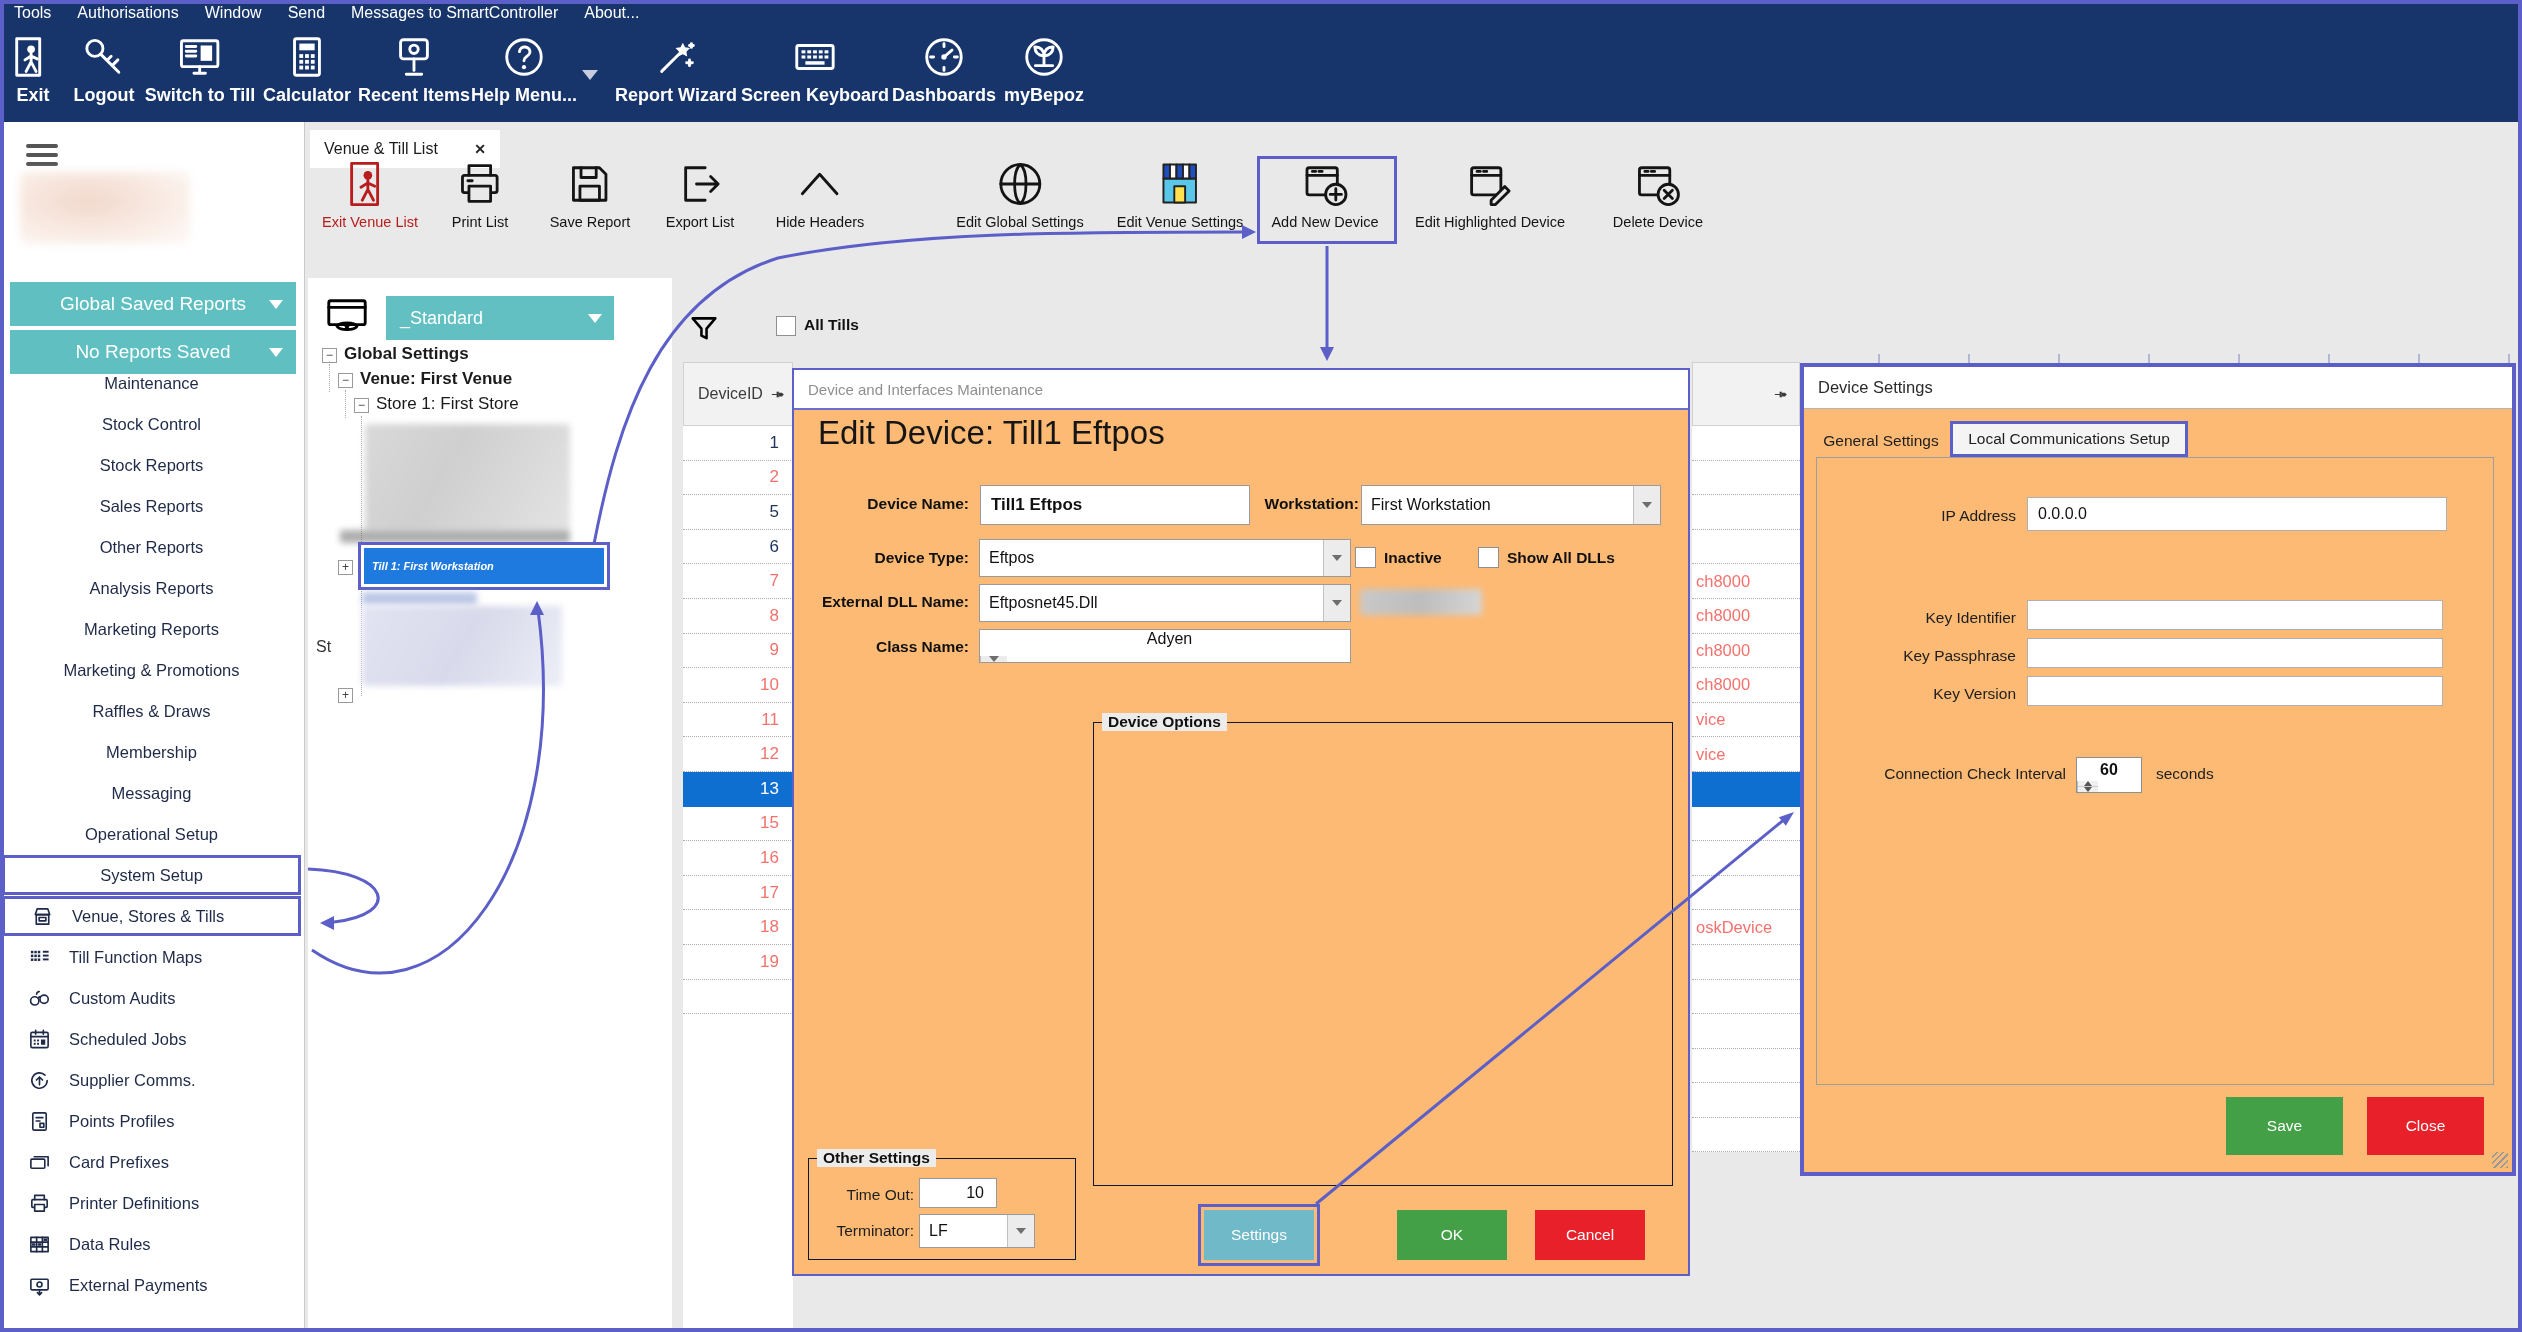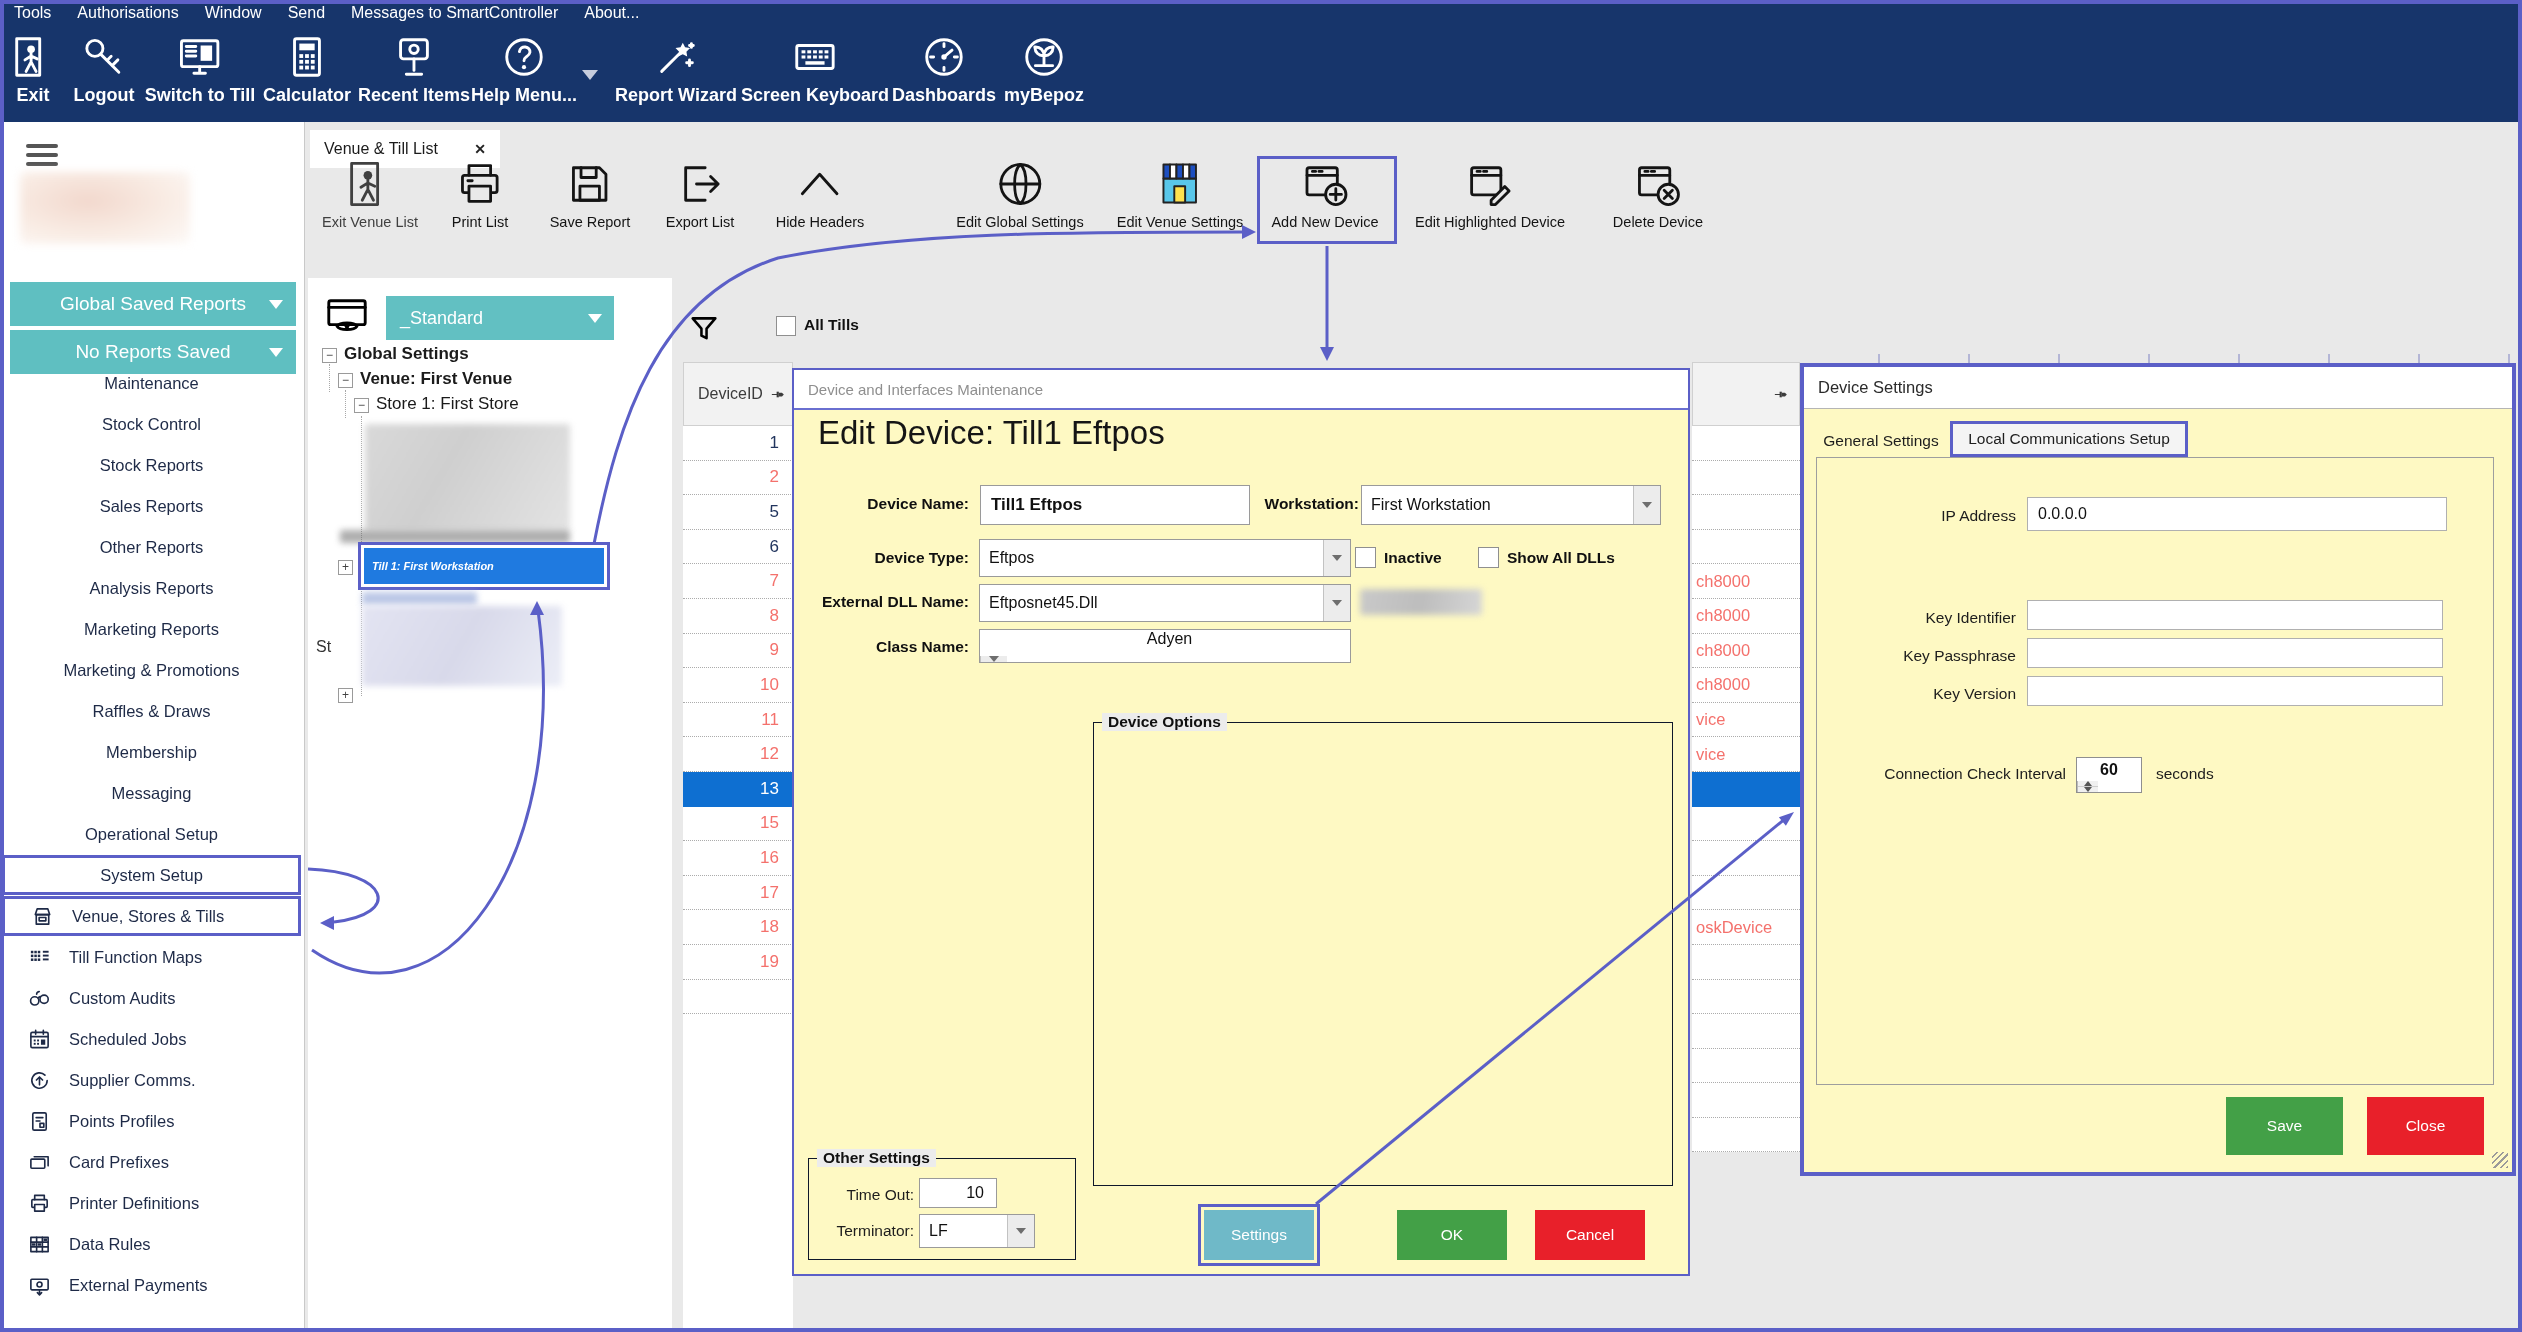--- a/index.html
+++ b/index.html
@@ -64,21 +64,21 @@
              box-sizing:border-box;display:flex;align-items:center;color:#3c3c3c;font-size:16px;}
   .grid-col{position:absolute;top:426px;}
   .grow{box-sizing:border-box;height:34.6px;background:#fff;border-bottom:1px dotted #acacac;
         display:flex;align-items:center;font-size:17px;cursor:pointer;}
   .grow.right{justify-content:flex-end;padding-right:14px;}
   .grow.left{justify-content:flex-start;padding-left:4px;font-size:16.5px;overflow:hidden;white-space:nowrap;}
   .c-normal{color:#22355e;} .c-alert{color:#f4716c;}
   .grow.selected{background:#0e6fd1;color:#fff;border-bottom-color:transparent;}
   .tick{position:absolute;width:2px;height:9px;background:#b4b6d6;}
   
-  .dlg{position:absolute;background:#fef9c3;box-sizing:border-box;}
+  .dlg{position:absolute;background:#fdba74;box-sizing:border-box;}
   .dlg1{left:792px;top:368px;width:898px;height:908px;border:2px solid #5b5fc7;z-index:20;}
   .dlg2{left:1800px;top:363px;width:716px;height:813px;border:4px solid #5b5fc7;z-index:25;}
   .titlebar{position:absolute;left:0;top:0;right:0;background:#fff;display:flex;align-items:center;
             padding-left:14px;box-sizing:border-box;}
   .dlg1 .titlebar{height:40px;border-bottom:2px solid #6a6fd0;color:#8f8f8f;font-size:15px;}
   .dlg2 .titlebar{height:42px;border-bottom:1px solid #b5b5b5;color:#2b2b2b;font-size:16.5px;}
   .dlg-heading{position:absolute;font-size:33px;color:#151515;white-space:nowrap;}
   .flabel{position:absolute;font-weight:bold;font-size:15.5px;color:#101010;text-align:right;white-space:nowrap;}
   .flabel2{position:absolute;font-size:15.5px;color:#1d1d1d;text-align:right;white-space:nowrap;}
   .tinput{position:absolute;background:#fff;border:1px solid #9a9a9a;box-sizing:border-box;
@@ -395,21 +395,21 @@
         </div>
       </div>
   </div>
 
   <div class="doc-tab">
     <span>Venue &amp; Till List</span>
     <span class="x">✕</span>
   </div>
 
   <div id="list-toolb">
-      <div class="lt-item" style="left: 370px; color: #404040;">
+      <div class="lt-item" style="left: 370px; color: #b91c1c;">
         <svg viewBox="0 0 24 24" width="52" height="52" fill="none" stroke="currentColor" stroke-width="1.3" stroke-linecap="round" stroke-linejoin="round">
           <rect x="3.5" y="2.5" width="12" height="19"></rect>
           <circle cx="11" cy="8" r="2" fill="currentColor" stroke="none"></circle>
           <path d="M11 10.2v4.3M11 11.5l-3.2 2M11 11.5l3.2 1.5M11 14.5l-2.6 5M11 14.5l2.6 5"></path>
         </svg>
         <div class="lt-label">Exit Venue List</div>
       </div>
       <div class="lt-item" style="left: 480px; color: rgb(20, 20, 20);">
         <svg viewBox="0 0 24 24" width="52" height="52" fill="none" stroke="currentColor" stroke-width="1.3" stroke-linecap="round" stroke-linejoin="round">
           <path d="M7 8V3.5h10V8"></path>

